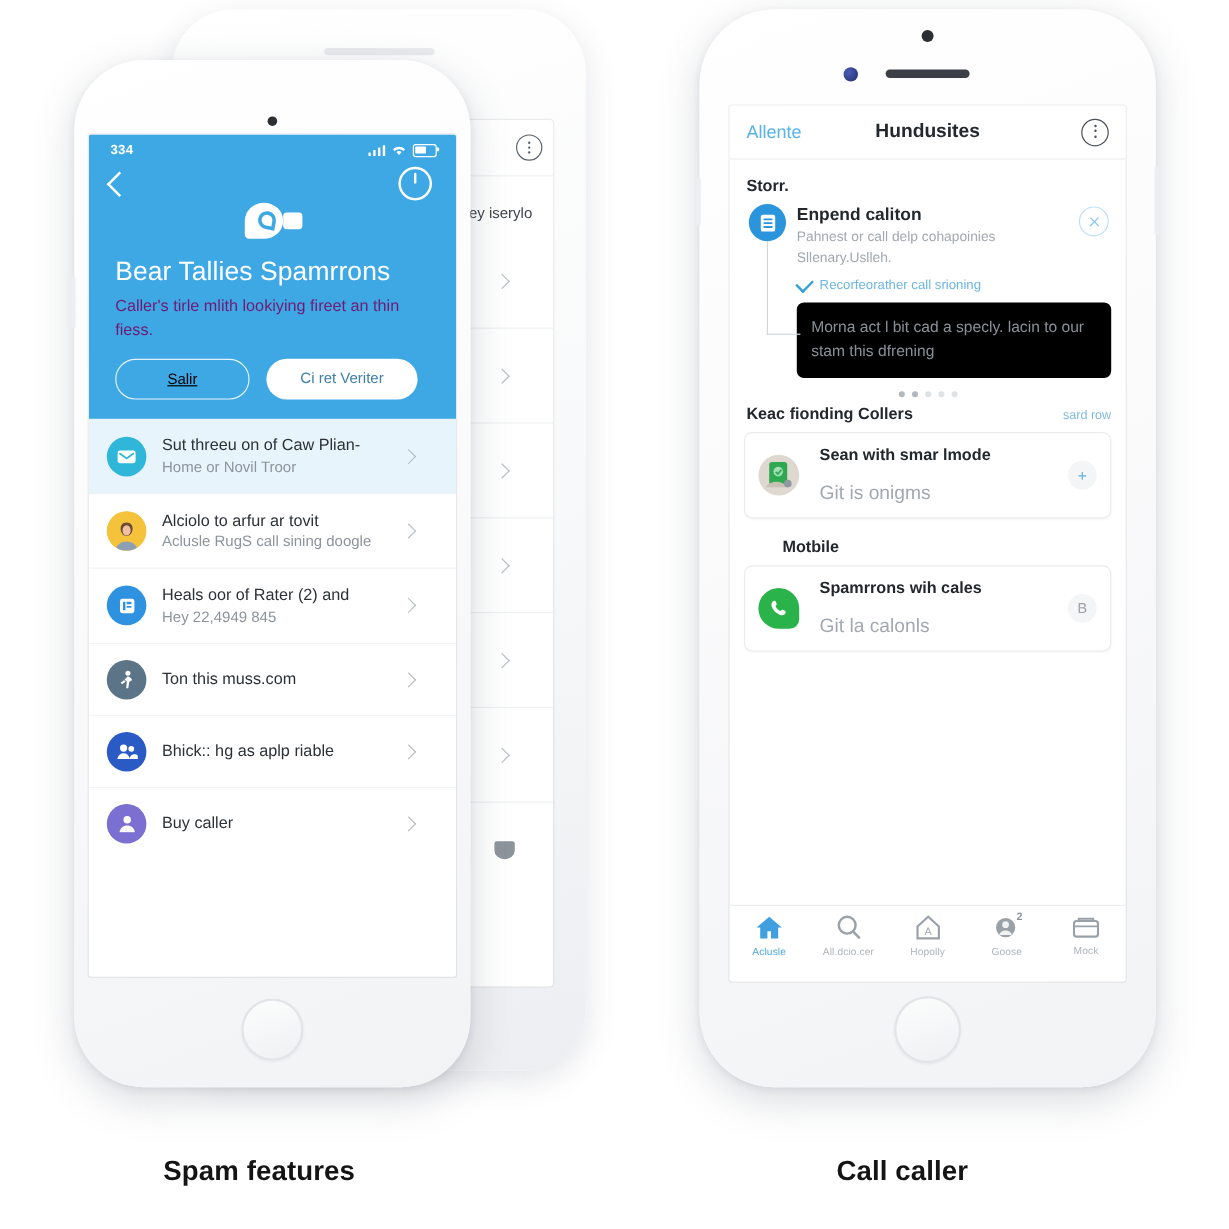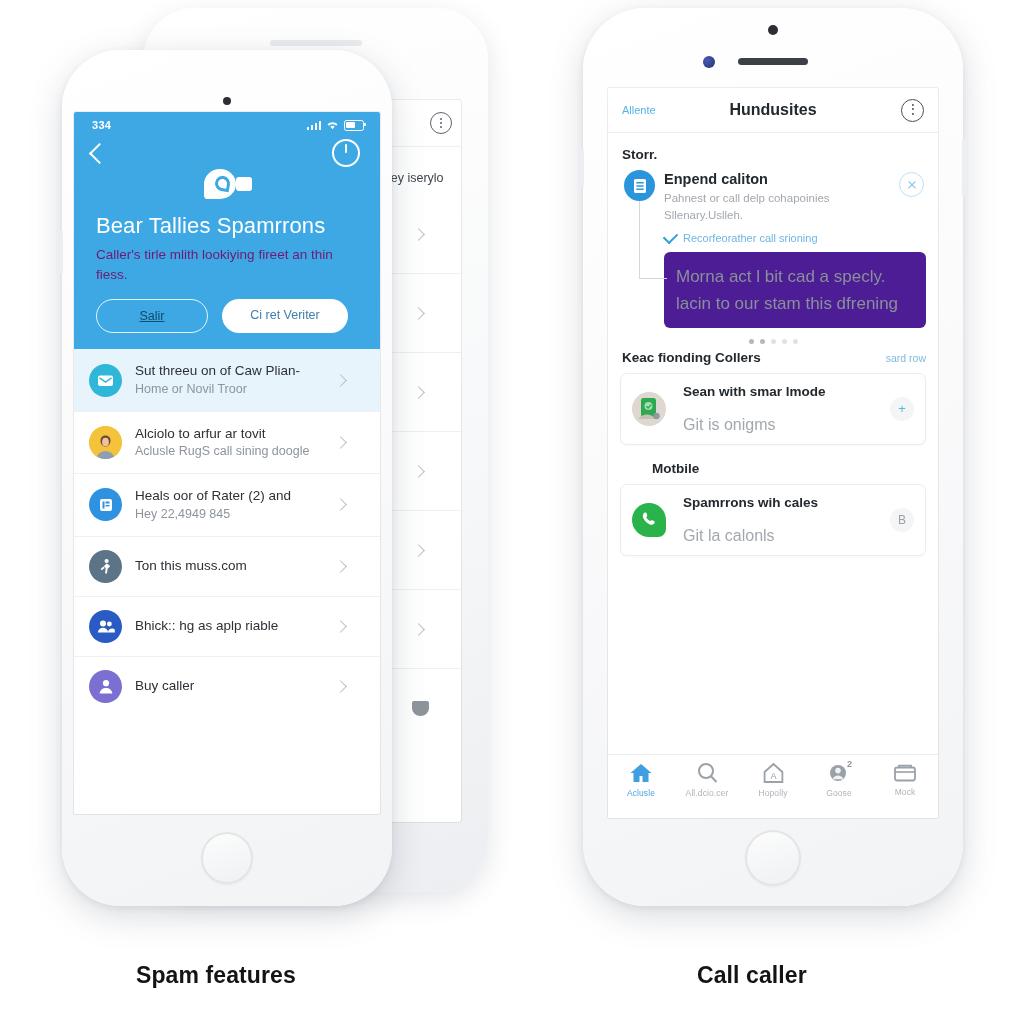--- a/index.html
+++ b/index.html
@@ -74,21 +74,21 @@
   .logo-bub{position:absolute;left:4px;top:0;width:32px;height:30px;background:#fff;border-radius:50% 50% 50% 12%;}
   .logo-bub::after{content:"";position:absolute;left:11px;top:7px;width:9px;height:9px;border:3px solid #3ea8e5;border-radius:50% 50% 0 50%;transform:rotate(10deg);}
   .logo-sq{position:absolute;right:2px;top:8px;width:16px;height:14px;background:#fff;border-radius:3px;}
 
   .hero-title{font-size:22px;font-weight:400;padding:10px 22px 0;line-height:1.15;letter-spacing:.1px;}
   .hero-sub{font-size:13.5px;line-height:1.45;padding:7px 22px 0;color:#701a75;max-width:250px;}
   .hero-btns{display:flex;gap:14px;padding:15px 22px 0;}
   .btn{
     border-radius:20px;font-size:12.5px;text-align:center;padding:9px 0;min-width:110px;cursor:pointer;
   }
-  .btn.outline{border:1.4px solid rgba(255,255,255,.85);color:#0c4a6e;text-decoration:underline;}
+  .btn.outline{border:1.4px solid rgba(255,255,255,.85);color:#000000;text-decoration:underline;}
   .btn.solid{background:#fff;color:#3f7fa8;min-width:126px;font-weight:400;}
 
   .lrow{
     display:flex;align-items:center;gap:13px;
     padding:13px 31px 13px 15px;border-bottom:1px solid #eef0f2;background:#fff;cursor:pointer;
   }
   .lrow.hl{background:#e7f4fc;}
   .av{width:33px;height:33px;border-radius:50%;flex:0 0 33px;position:relative;overflow:hidden;
       display:flex;align-items:center;justify-content:center;}
   .av svg{display:block;}
@@ -104,21 +104,21 @@
   .kebab i:nth-child(1){top:4.5px}.kebab i:nth-child(2){top:8.5px}.kebab i:nth-child(3){top:12.5px}
   .bk-txt{font-size:12.5px;color:#3e444b;padding:24px 0 10px 6px;white-space:nowrap;}
   .bk-row{height:78px;border-bottom:1px solid #eef0f2;display:flex;align-items:center;justify-content:flex-start;padding-left:46px;}
   .bk-shield{width:17px;height:15px;background:#8d949c;border-radius:2px 2px 50% 50%;margin-left:42px;}
 
   
   .navbar{
     height:44px;display:flex;align-items:center;justify-content:space-between;
     padding:0 14px;border-bottom:1px solid #ecedef;background:#fff;
   }
-  .nav-left{font-size:11px;color:#57b3e8;cursor:pointer;}
+  .nav-left{font-size:15px;color:#57b3e8;cursor:pointer;}
   .nav-title{font-size:16px;font-weight:700;color:#23282d;position:absolute;left:50%;transform:translateX(-50%);}
   .nav-kebab{width:21px;height:21px;border:1.4px solid #4a5058;border-radius:50%;position:relative;cursor:pointer;}
   .nav-kebab i{position:absolute;left:50%;transform:translateX(-50%);width:2.2px;height:2.2px;background:#4a5058;border-radius:50%;}
   .nav-kebab i:nth-child(1){top:4.2px}.nav-kebab i:nth-child(2){top:8.6px}.nav-kebab i:nth-child(3){top:13px}
 
   .rbody{padding:10px 12px 0 12px;position:relative;}
   .sec-h{font-size:13.5px;font-weight:700;color:#23282d;margin:4px 0 8px 2px;}
   .sec-h.row{display:flex;align-items:baseline;justify-content:space-between;}
   .sec-link{font-size:10.5px;color:#7fb9de;font-weight:400;cursor:pointer;}
 
@@ -128,21 +128,21 @@
   .tip-line{position:absolute;left:19px;top:31px;width:1.3px;height:78px;background:#d3d7db;}
   .tip-line::after{content:"";position:absolute;left:0;bottom:0;width:28px;height:1.3px;background:#d3d7db;}
   .tip-x{position:absolute;right:2px;top:2px;width:23px;height:23px;border:1.3px solid #bfe0f3;border-radius:50%;cursor:pointer;}
   .tip-x::before,.tip-x::after{content:"";position:absolute;left:50%;top:50%;width:10px;height:1.4px;background:#7cc1e8;}
   .tip-x::before{transform:translate(-50%,-50%) rotate(45deg);}
   .tip-x::after{transform:translate(-50%,-50%) rotate(-45deg);}
   .tip-t{font-size:14.5px;font-weight:700;color:#23282d;line-height:1.25;padding-right:30px;}
   .tip-s{font-size:11.5px;color:#a2a8af;line-height:1.5;margin-top:2px;padding-right:26px;}
   .tip-chk{display:flex;align-items:center;gap:6px;margin-top:7px;font-size:11px;color:#6cb6e3;}
   .chk{width:11px;height:7px;border-left:2px solid #34a0d8;border-bottom:2px solid #34a0d8;transform:rotate(-45deg);flex:0 0 11px;margin-top:-3px;}
-  .tip-bubble{background:#4c1d95;border-radius:6px;padding:11px 12px;margin-top:8px;font-size:17px;color:#8a9098;line-height:1.6;}
+  .tip-bubble{background:#000000;border-radius:6px;padding:11px 12px;margin-top:8px;font-size:13px;color:#8a9098;line-height:1.6;}
 
   .dots{display:flex;gap:6px;justify-content:center;margin:11px 0 6px;}
   .dots i{width:5px;height:5px;border-radius:50%;background:#dfe2e5;}
   .dots i.on{background:#b2b8be;}
 
   .card{
     border:1px solid #ebecee;border-radius:7px;background:#fff;
     display:flex;align-items:center;gap:17px;padding:10px 11px;cursor:pointer;
     box-shadow:0 1px 2px rgba(0,0,0,.03);
   }

